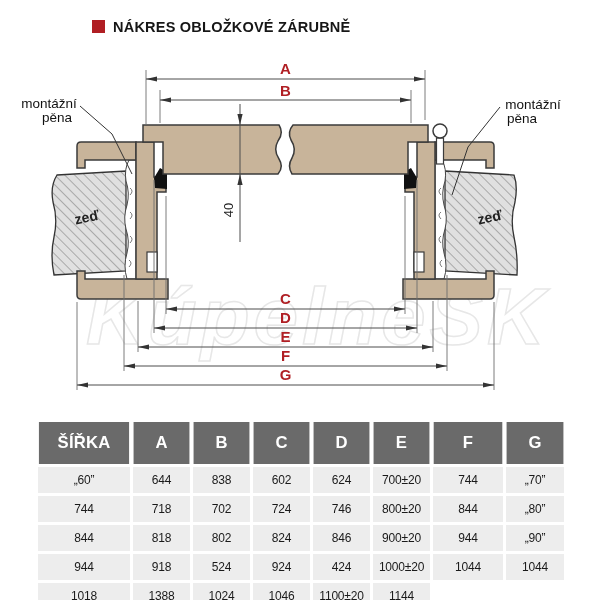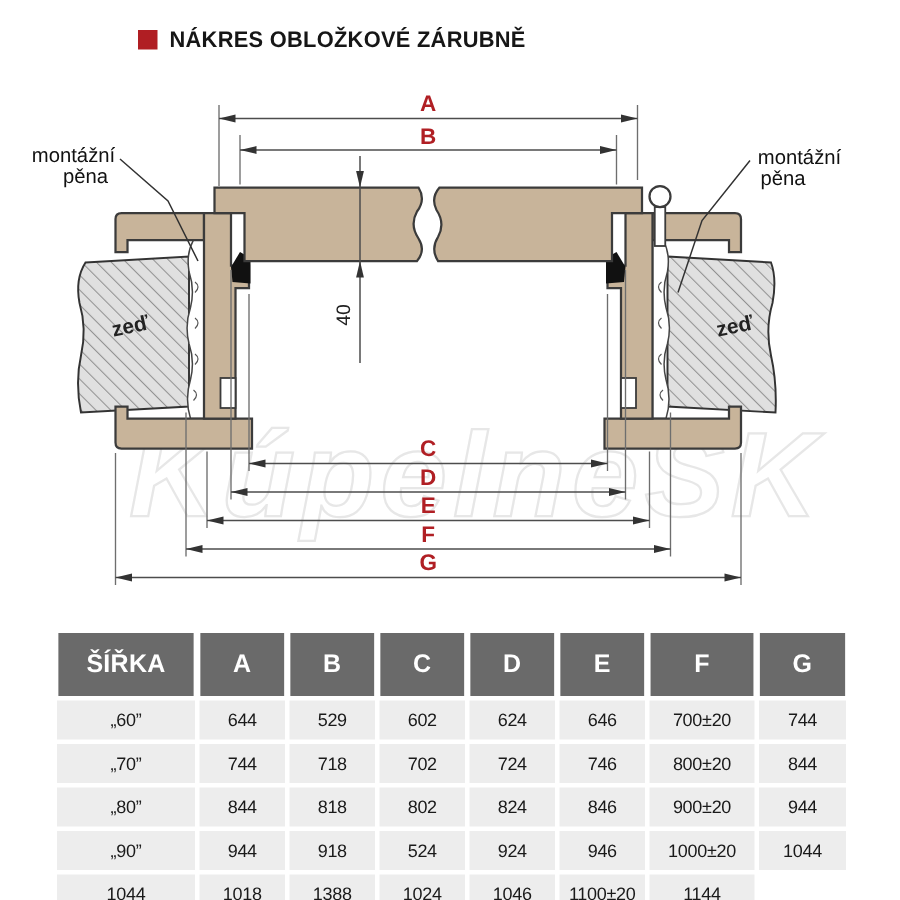--- a/index.html
+++ b/index.html
@@ -158,24 +158,23 @@
     <div class="th">A</div>
     <div class="th">B</div>
     <div class="th">C</div>
     <div class="th">D</div>
     <div class="th">E</div>
     <div class="th">F</div>
     <div class="th">G</div>
 
     <div class="td">„60”</div>
     <div class="td">644</div>
-    <div class="td">529</div>
+    <div class="td">838</div>
     <div class="td">602</div>
     <div class="td">624</div>
-    <div class="td">646</div>
     <div class="td">700±20</div>
     <div class="td">744</div>
 
     <div class="td">„70”</div>
     <div class="td">744</div>
     <div class="td">718</div>
     <div class="td">702</div>
     <div class="td">724</div>
     <div class="td">746</div>
     <div class="td">800±20</div>
@@ -188,21 +187,21 @@
     <div class="td">824</div>
     <div class="td">846</div>
     <div class="td">900±20</div>
     <div class="td">944</div>
 
     <div class="td">„90”</div>
     <div class="td">944</div>
     <div class="td">918</div>
     <div class="td">524</div>
     <div class="td">924</div>
-    <div class="td">946</div>
+    <div class="td">424</div>
     <div class="td">1000±20</div>
     <div class="td">1044</div>
 
     <div class="td">1044</div>
     <div class="td">1018</div>
     <div class="td">1388</div>
     <div class="td">1024</div>
     <div class="td">1046</div>
     <div class="td">1100±20</div>
     <div class="td">1144</div>

